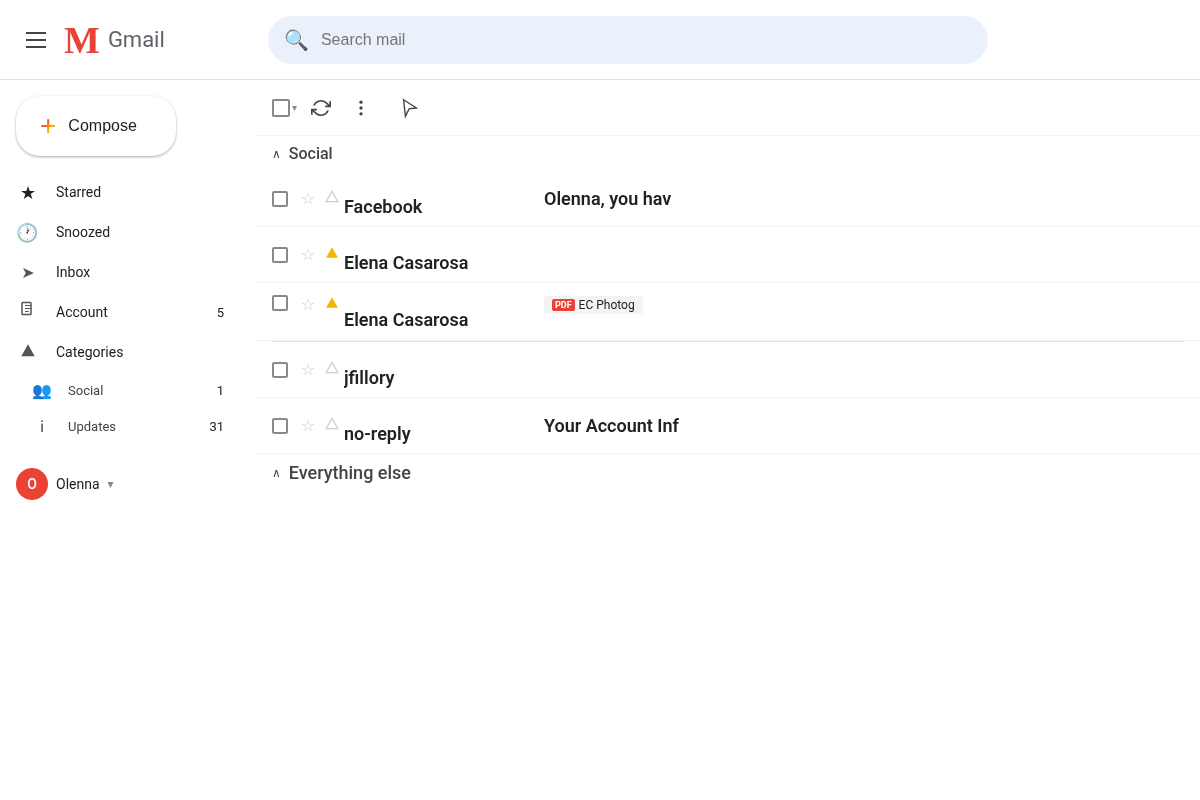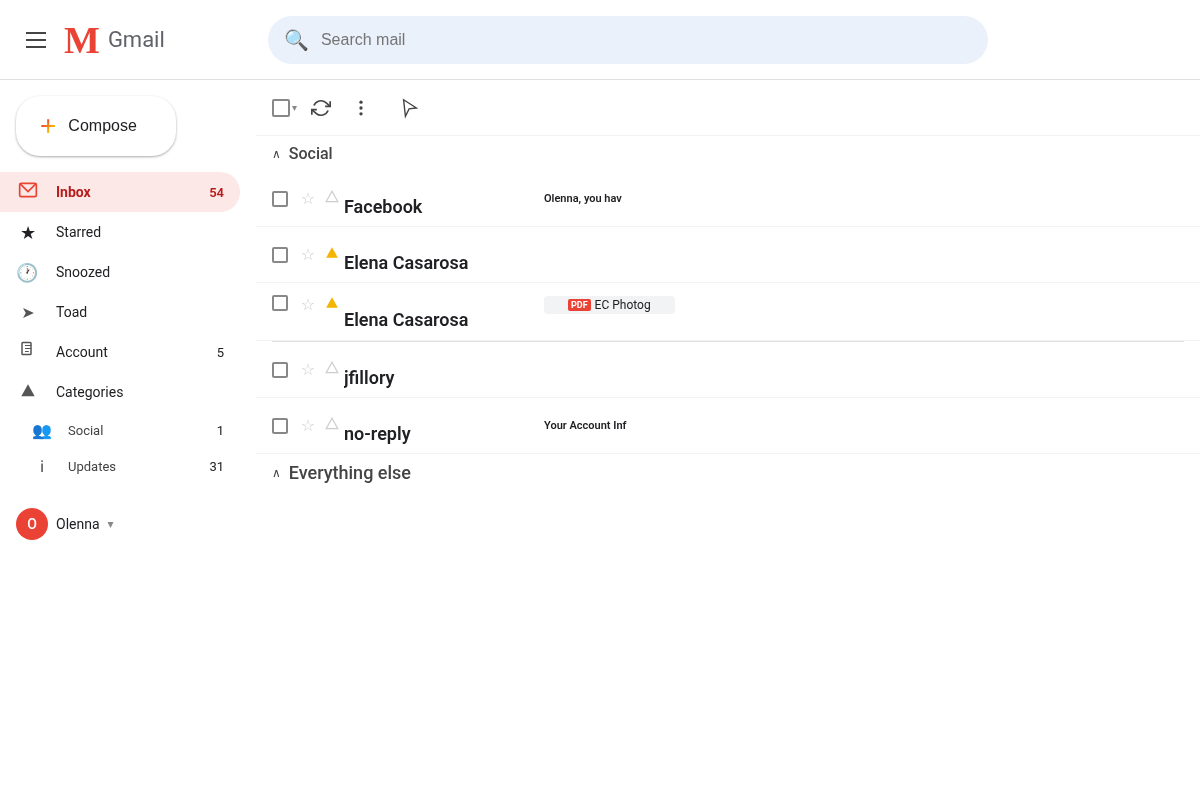--- a/index.html
+++ b/index.html
@@ -143,22 +143,22 @@
       cursor: pointer; min-height: 56px;
       position: relative;
     }
     .mail-row.unread { background: #fff; }
     .mail-row-check { width: 24px; flex-shrink: 0; }
     .mail-row-check .cb-box { width: 16px; height: 16px; border: 2px solid #888; border-radius: 2px; }
     .mail-row-star { width: 24px; flex-shrink: 0; text-align: center; font-size: 16px; color: #ccc; cursor: pointer; }
     .mail-row-important { width: 24px; flex-shrink: 0; text-align: center; font-size: 16px; color: #ccc; }
     .mail-row-sender { width: 200px; flex-shrink: 0; font-size: 18px; font-weight: 600; padding-right: 16px; overflow: hidden; text-overflow: ellipsis; white-space: nowrap; margin-top: 16px; }
     .mail-row-content { flex: 1; overflow: hidden; }
-    .mail-row-subject { font-size: 11px; font-weight: 600; white-space: nowrap; overflow: hidden; text-overflow: ellipsis; }
-    .mail-attachment { display: inline-flex; align-items: center; gap: 4px; background: #f1f3f4; border-radius: 4px; padding: 2px 24px; font-size: 12px; margin-top: 2px; }
+    .mail-row-subject { font-size: 18px; font-weight: 600; white-space: nowrap; overflow: hidden; text-overflow: ellipsis; }
+    .mail-attachment { display: inline-flex; align-items: center; gap: 4px; background: #f1f3f4; border-radius: 4px; padding: 2px 8px; font-size: 12px; margin-top: 2px; }
     .pdf-icon { background: #EA4335; color: #fff; font-size: 9px; font-weight: bold; padding: 1px 3px; border-radius: 2px; }
 
     
     .section-divider { height: 1px; background: #e0e0e0; margin: 0 16px; }
 
     .everything-else-header {
       font-size: 16px; font-weight: 500;
     }
   </style>
 </head>
@@ -181,45 +181,35 @@
 </div>
 
 <div class="body-wrap">
 
   <div class="sidebar">
     <button class="compose-btn">
       <span class="compose-plus">+</span>
       <span>Compose</span>
     </button>
 
-    <div class="nav-item active">
-      <span class="nav-icon" style="color:#EA4335;">
-        <svg width="20" height="20" viewBox="0 0 24 24">
-            <rect x="2" y="4" width="20" height="16" rx="2" fill="none" stroke="#EA4335" stroke-width="2"></rect>
-            <polyline points="2,4 12,14 22,4" fill="none" stroke="#EA4335" stroke-width="2"></polyline>
-          </svg>
-      </span>
-      <span class="nav-label">Inbox</span>
-      <span class="nav-badge">54</span>
-    </div>
 
     <div class="nav-item">
       <span class="nav-icon" style="font-size:18px;">★</span>
       <span class="nav-label">Starred</span>
     </div>
 
     <div class="nav-item">
       <span class="nav-icon">🕐</span>
       <span class="nav-label">Snoozed</span>
     </div>
 
 
     <div class="nav-item">
       <span class="nav-icon" style="font-size:16px; color:#555;">➤</span>
-      <span class="nav-label">Toad</span>
+      <span class="nav-label">Inbox</span>
     </div>
 
     <div class="nav-item">
       <span class="nav-icon">
         <svg width="18" height="18" viewBox="0 0 24 24">
             <rect x="4" y="2" width="12" height="16" rx="1" fill="none" stroke="#555" stroke-width="2"></rect>
             <path d="M8 6h8M8 10h8M8 14h5" stroke="#555" stroke-width="1.5"></path>
           </svg>
       </span>
       <span class="nav-label">Account</span>

